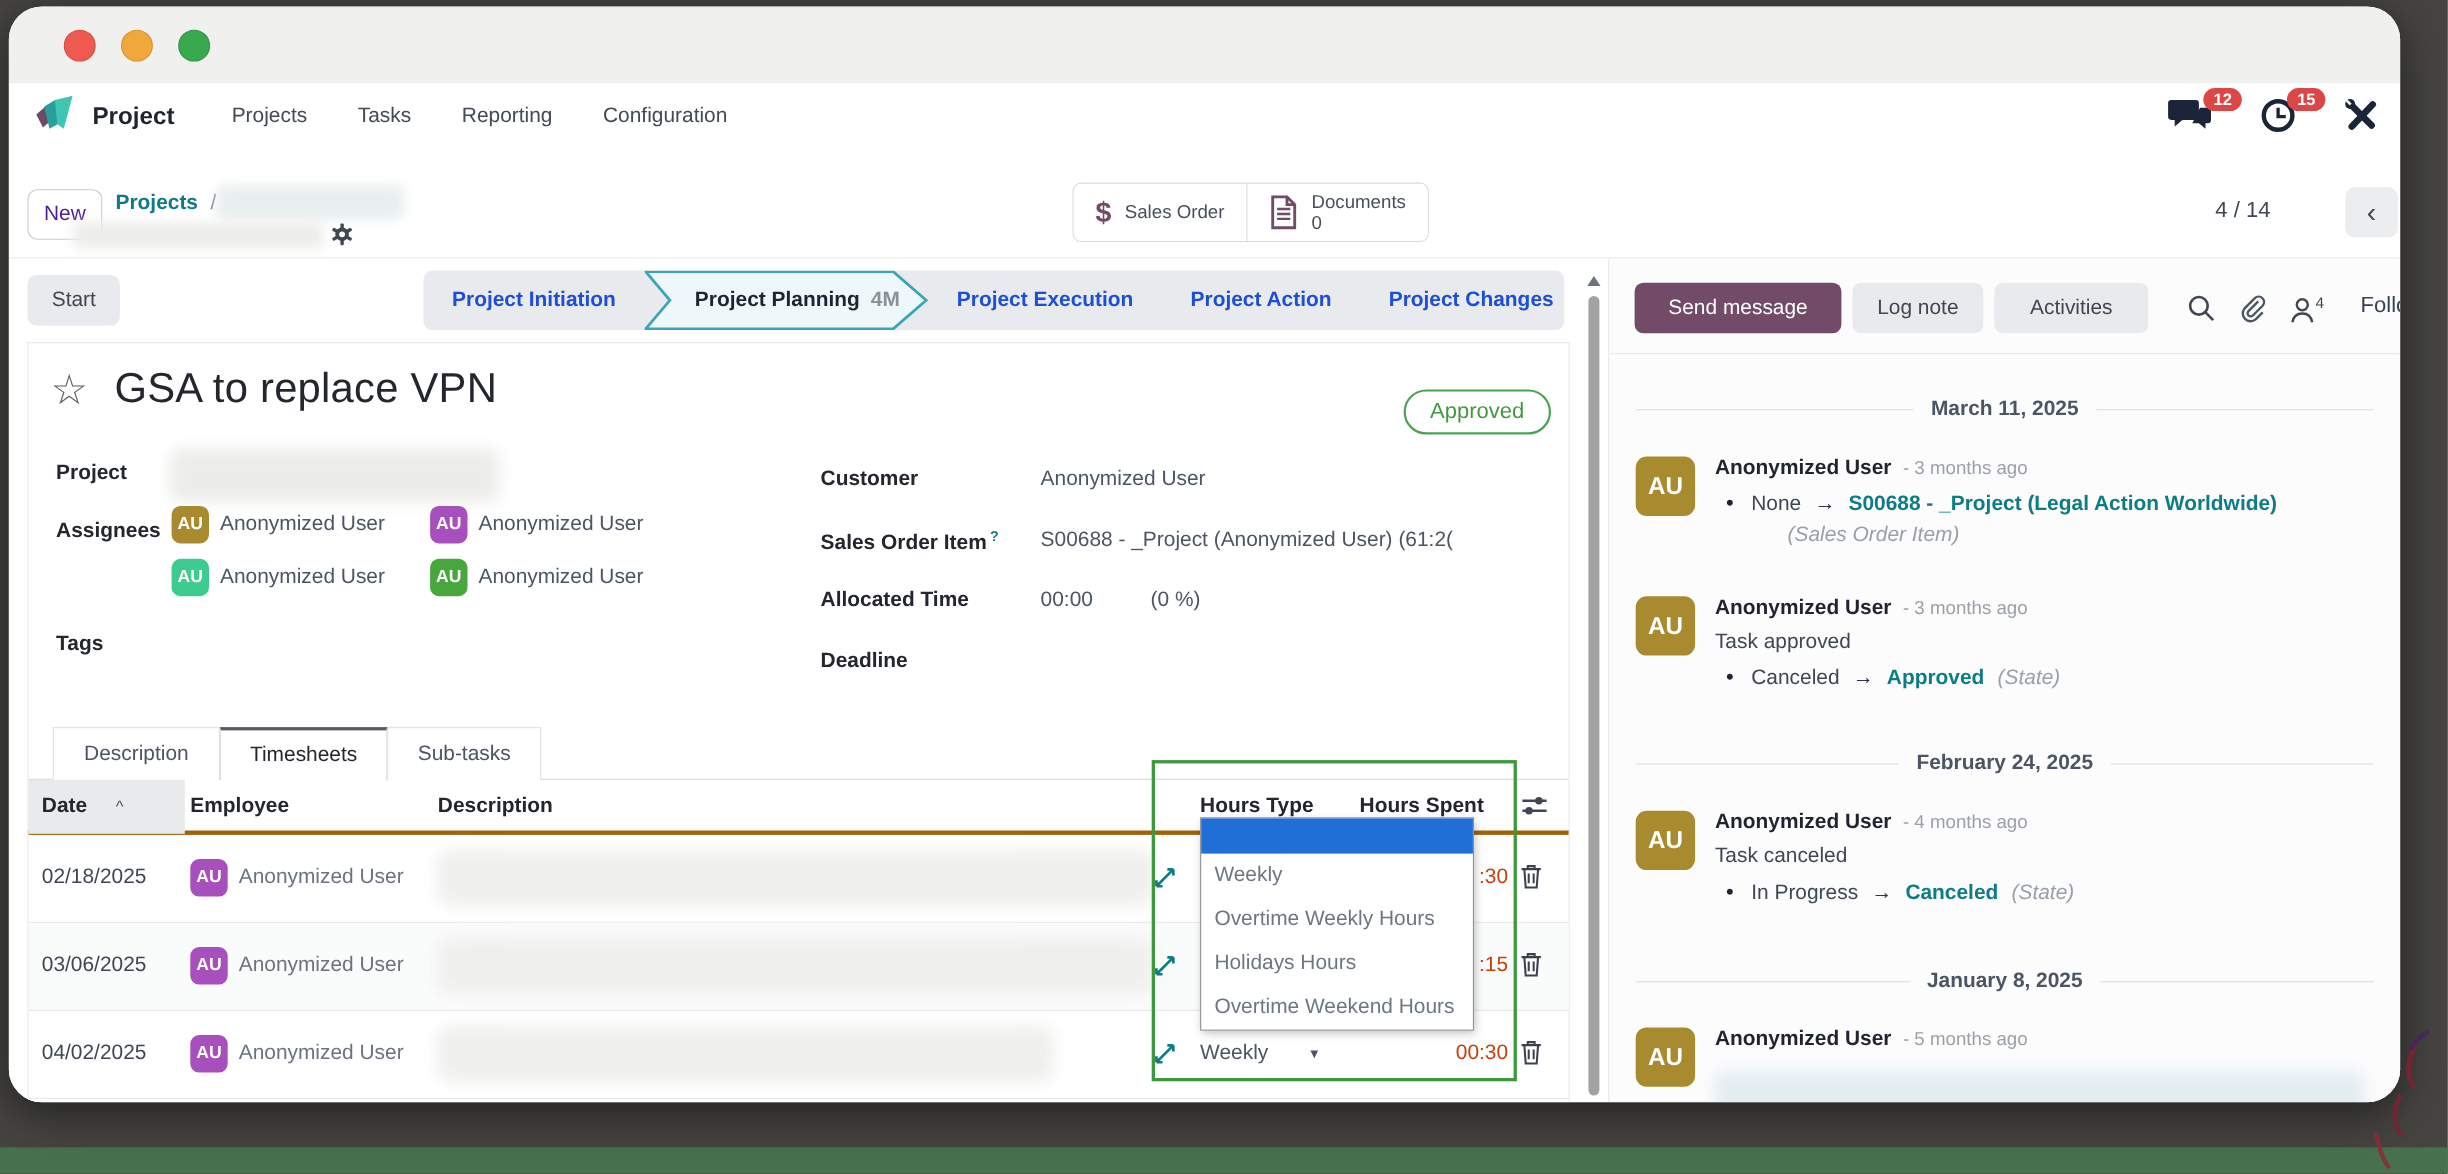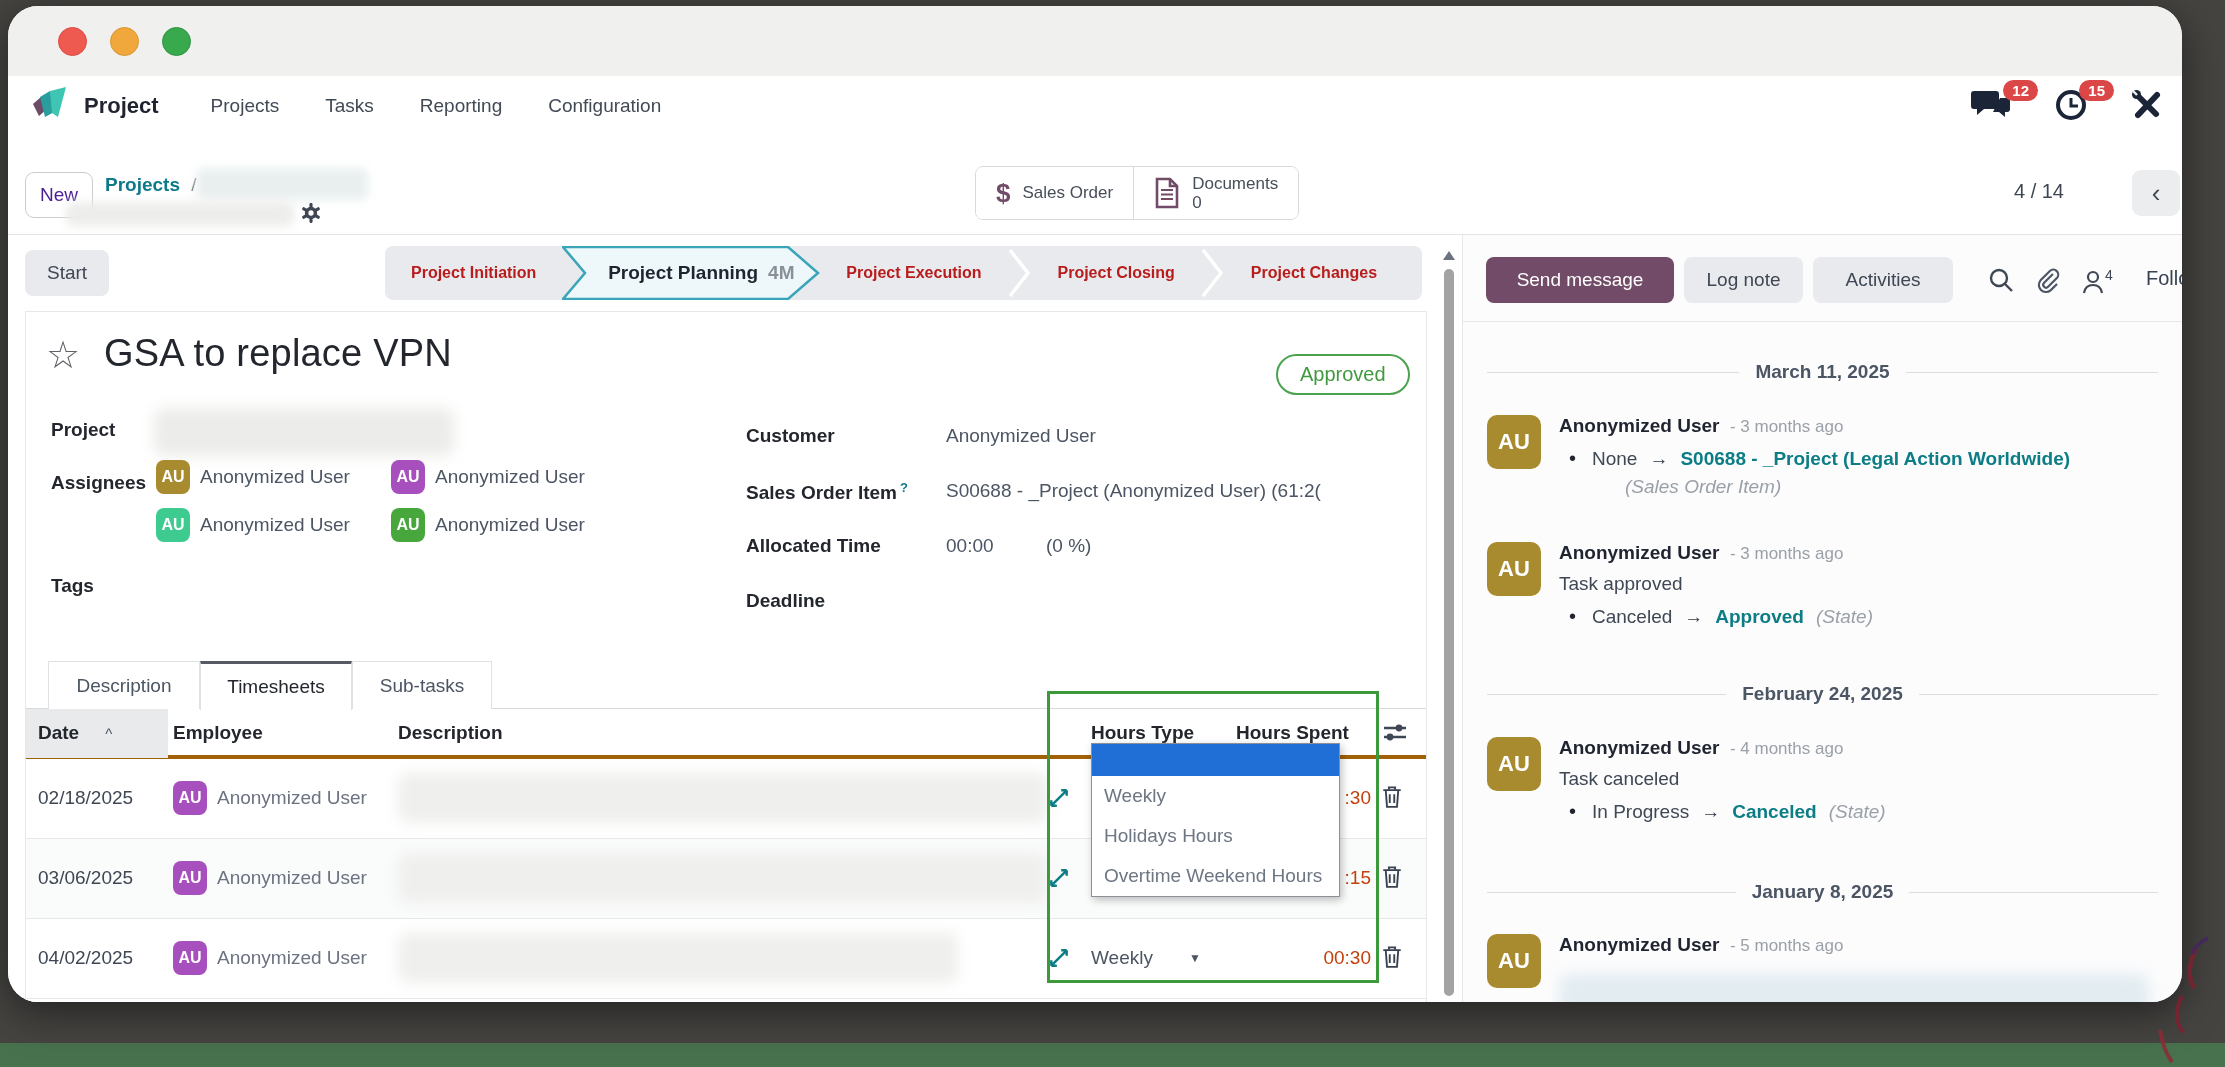--- a/index.html
+++ b/index.html
@@ -46,21 +46,21 @@
   .content{position:absolute;left:0;top:229px;width:1428px;bottom:0;background:#fff;}
   .vscroll{position:absolute;left:1428px;top:229px;width:26px;bottom:0;background:#fff;}
   .vs-arrow{position:absolute;left:7px;top:16px;width:0;height:0;border-left:6px solid transparent;border-right:6px solid transparent;border-bottom:9px solid #6b7280;}
   .vs-thumb{position:absolute;left:8px;top:34px;bottom:6px;width:10px;border-radius:5px;background:#a3a3a3;}
   .chatter{position:absolute;left:1454px;top:229px;right:0;bottom:0;background:#fcfcfd;border-left:1px solid #e6e8ea;overflow:hidden;padding-left:16px;}
   
   .start-btn{position:absolute;left:17px;top:15px;height:46px;padding:0 22px;background:#e8eaed;border-radius:8px;
              font-size:19px;color:#3f4754;display:flex;align-items:center;}
   .stages{position:absolute;left:377px;top:11px;width:1037px;height:54px;background:#e8eaed;border-radius:8px;
           display:flex;align-items:stretch;overflow:hidden;}
-  .stage{display:flex;align-items:center;padding:16px 26px;font-size:16px;font-weight:600;color:#b91c1c;white-space:nowrap;}
+  .stage{display:flex;align-items:center;padding:16px 26px;font-size:19px;font-weight:600;color:#1d4ed8;white-space:nowrap;}
   .chev{align-self:center;}
   .stage-active{position:relative;width:258px;flex:0 0 258px;}
   .stage-active .lbl{position:absolute;left:34px;top:0;width:210px;height:100%;display:flex;align-items:center;justify-content:center;
                      font-size:19px;font-weight:700;color:#1f2430;gap:10px;}
   .stage-active .m5{color:#8a9099;font-weight:600;}
   
   .sheet{position:absolute;left:17px;top:76px;width:1402px;bottom:0;background:#fff;
          border:1px solid #e6e8ea;border-bottom:none;box-sizing:border-box;}
   .star{position:absolute;left:20px;top:24px;font-size:38px;color:#5f6368;line-height:38px;}
   .task-title{position:absolute;left:78px;top:20px;font-size:38px;font-weight:500;color:#23272d;letter-spacing:.2px;}
@@ -240,21 +240,21 @@
           </svg>
           <div class="lbl">
             <span>Project Planning</span>
             <span class="m5">4M</span>
           </div>
         </div>
         <div class="stage">Project Execution</div>
         <svg class="chev" width="24" height="54" viewBox="0 0 24 54">
             <polyline points="2,4 20,27 2,50" stroke="#fff" stroke-width="3.5" fill="none"></polyline>
           </svg>
-        <div class="stage">Project Closing</div>
+        <div class="stage">Project Action</div>
         <svg class="chev" width="24" height="54" viewBox="0 0 24 54">
             <polyline points="2,4 20,27 2,50" stroke="#fff" stroke-width="3.5" fill="none"></polyline>
           </svg>
         <div class="stage">Project Changes</div>
       </div>
 
       <div class="sheet">
         <span class="star">☆</span>
         <div class="task-title">GSA to replace VPN</div>
         <div class="state-pill">Approved</div>
@@ -380,20 +380,21 @@
           <span class="td-trash">
             <svg width="20" height="24" viewBox="0 0 16 19">
                 <path d="M1 4h14M5.5 4V1.8h5V4M3 4l1 13.4h8L13 4M6.2 7.2v7M9.8 7.2v7" stroke="#3a4150" stroke-width="1.5" fill="none"></path>
               </svg>
           </span>
         </div>
 
         <div class="dropdown">
           <div class="dd-sel"></div>
           <div class="dd-opt">Weekly</div>
+          <div class="dd-opt">Overtime Weekly Hours</div>
           <div class="dd-opt">Holidays Hours</div>
           <div class="dd-opt">Overtime Weekend Hours</div>
         </div>
 
         <div class="green-box"></div>
       </div>
     </div>
 
     <div class="vscroll">
       <div class="vs-arrow"></div>

